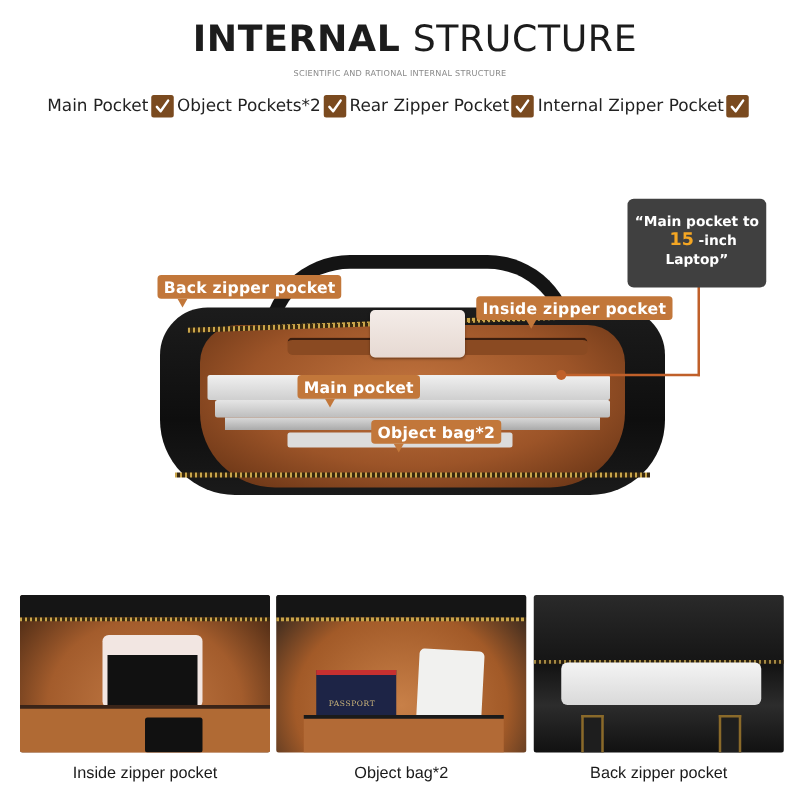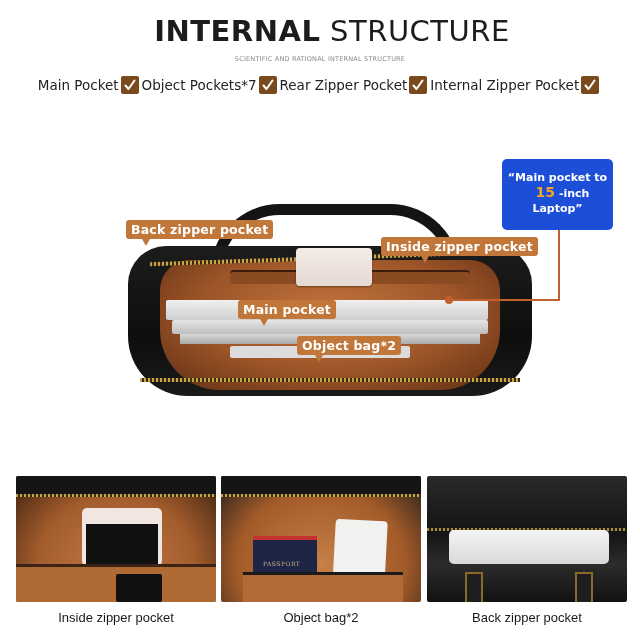--- a/index.html
+++ b/index.html
@@ -36,21 +36,21 @@
   .c-inside { left: 381px; top: 237px; }
   .c-inside::after { left: 40px; bottom: -7px; }
   .c-main { left: 238px; top: 300px; }
   .c-main::after { left: 22px; bottom: -7px; }
   .c-object { left: 297px; top: 336px; }
   .c-object::after { left: 18px; bottom: -7px; }
 
   .laptop-dot { position: absolute; left: 445px; top: 296px; width: 8px; height: 8px; background: #c0602a; border-radius: 50%; }
   .leader-h { position: absolute; left: 452px; top: 299px; width: 108px; height: 2px; background: #c0602a; }
   .leader-v { position: absolute; left: 558px; top: 229px; width: 2px; height: 72px; background: #c0602a; }
-  .note { position: absolute; left: 502px; top: 159px; width: 111px; height: 71px; background: #1d4ed8; border-radius: 5px; color: #fff; font-family: "DejaVu Sans", sans-serif; font-weight: bold; font-size: 11px; line-height: 15px; text-align: center; padding-top: 11px; }
+  .note { position: absolute; left: 502px; top: 159px; width: 111px; height: 71px; background: #404040; border-radius: 5px; color: #fff; font-family: "DejaVu Sans", sans-serif; font-weight: bold; font-size: 11px; line-height: 15px; text-align: center; padding-top: 11px; }
   .note .hl { color: #f4a623; font-size: 14px; margin-left: 10px; }
 
   
   .thumb { position: absolute; top: 476px; width: 200px; height: 126px; overflow: hidden; border-radius: 2px; }
   .thumb-1 { left: 16px; background: radial-gradient(ellipse at 50% 70%, #c27a45 0%, #a35c2c 55%, #3a2010 100%); }
   .thumb-2 { left: 221px; background: radial-gradient(ellipse at 50% 70%, #c88048 0%, #a25a28 60%, #1c1c1c 100%); }
   .thumb-3 { left: 427px; background: linear-gradient(180deg, #2a2a2a 0%, #141414 45%, #2c2c2c 70%, #111 100%); }
   .t-top { position: absolute; left: 0; top: 0; width: 100%; height: 18px; background: #151515; }
   .t-zip { position: absolute; left: 0; top: 18px; width: 100%; height: 3px; background: repeating-linear-gradient(90deg, #c9a54a 0 2px, #3a2a10 2px 4px); }
   .t1-phone { position: absolute; left: 66px; top: 32px; width: 80px; height: 58px; background: #f2e6e2; border-radius: 5px; }
@@ -83,21 +83,21 @@
 <div class="features">
   <div class="feature">
     <span>Main Pocket</span>
     <span class="check">
         <svg width="12" height="12" viewBox="0 0 12 12">
           <path d="M1.5 6.5 L4.5 10 L10.5 1.5" stroke="#fff" stroke-width="2" fill="none" stroke-linecap="round" stroke-linejoin="round"></path>
         </svg>
       </span>
   </div>
   <div class="feature">
-    <span>Object Pockets*7</span>
+    <span>Object Pockets*2</span>
     <span class="check">
         <svg width="12" height="12" viewBox="0 0 12 12">
           <path d="M1.5 6.5 L4.5 10 L10.5 1.5" stroke="#fff" stroke-width="2" fill="none" stroke-linecap="round" stroke-linejoin="round"></path>
         </svg>
       </span>
   </div>
   <div class="feature">
     <span>Rear Zipper Pocket</span>
     <span class="check">
         <svg width="12" height="12" viewBox="0 0 12 12">

